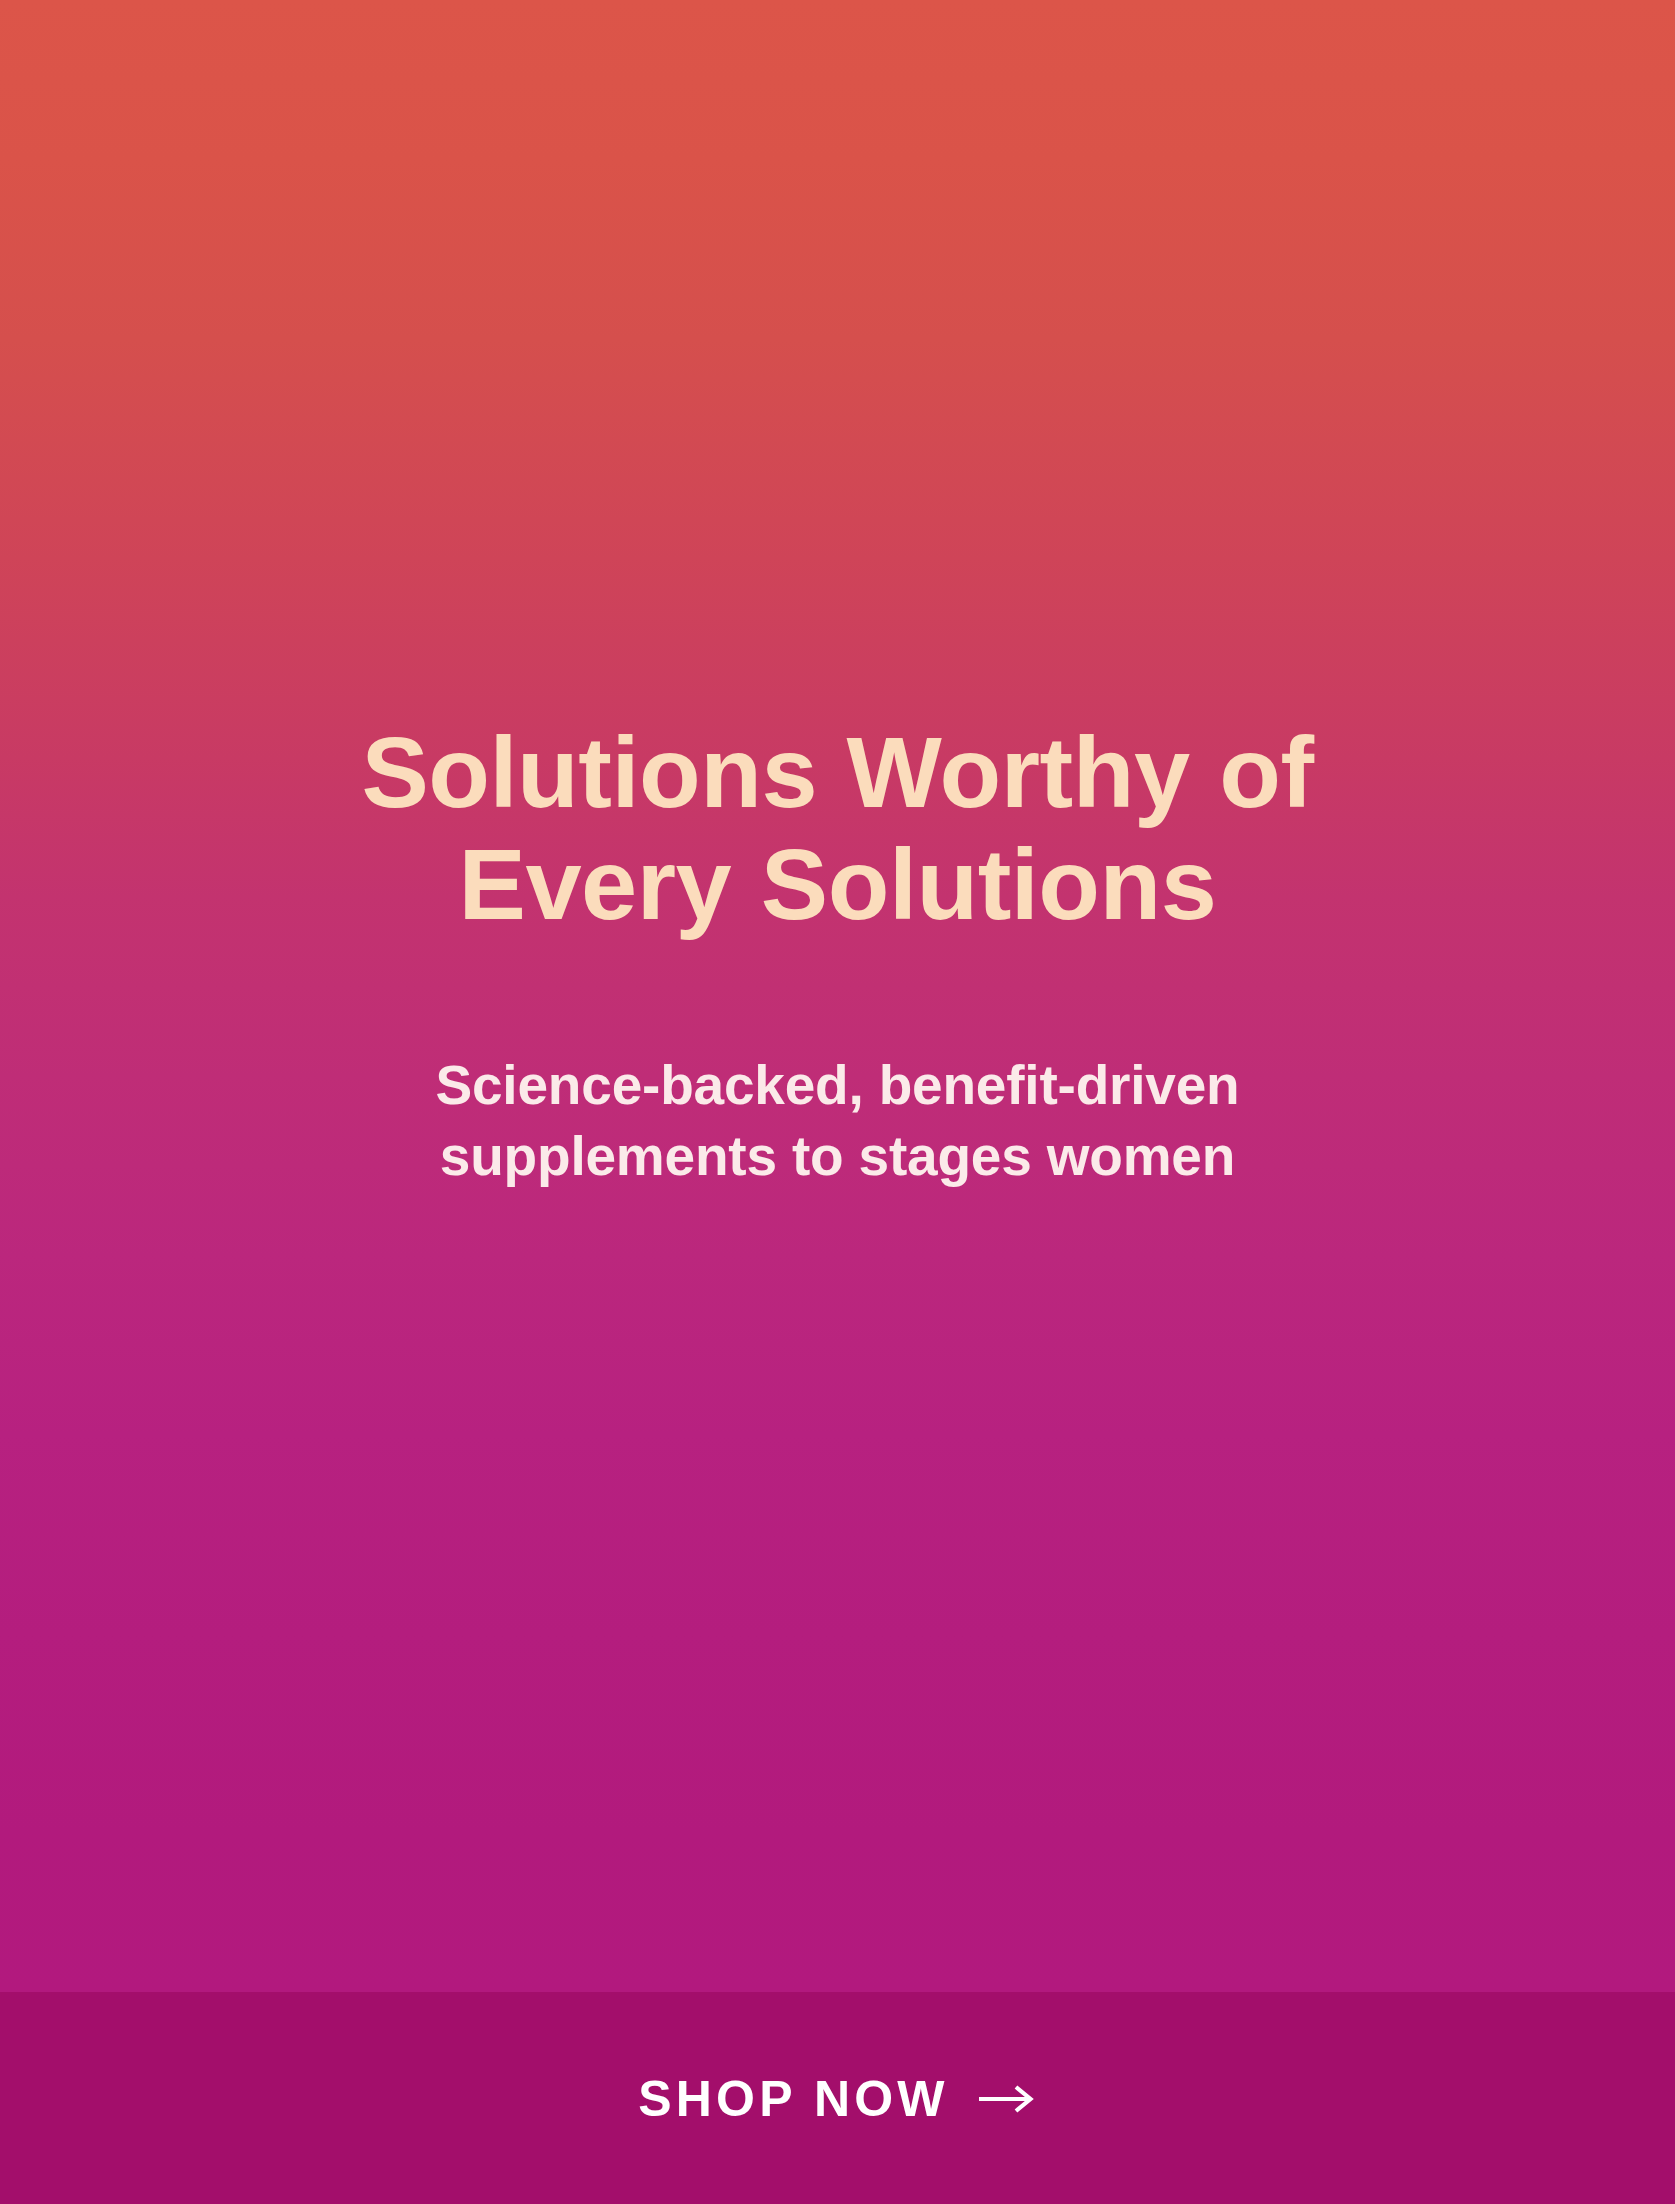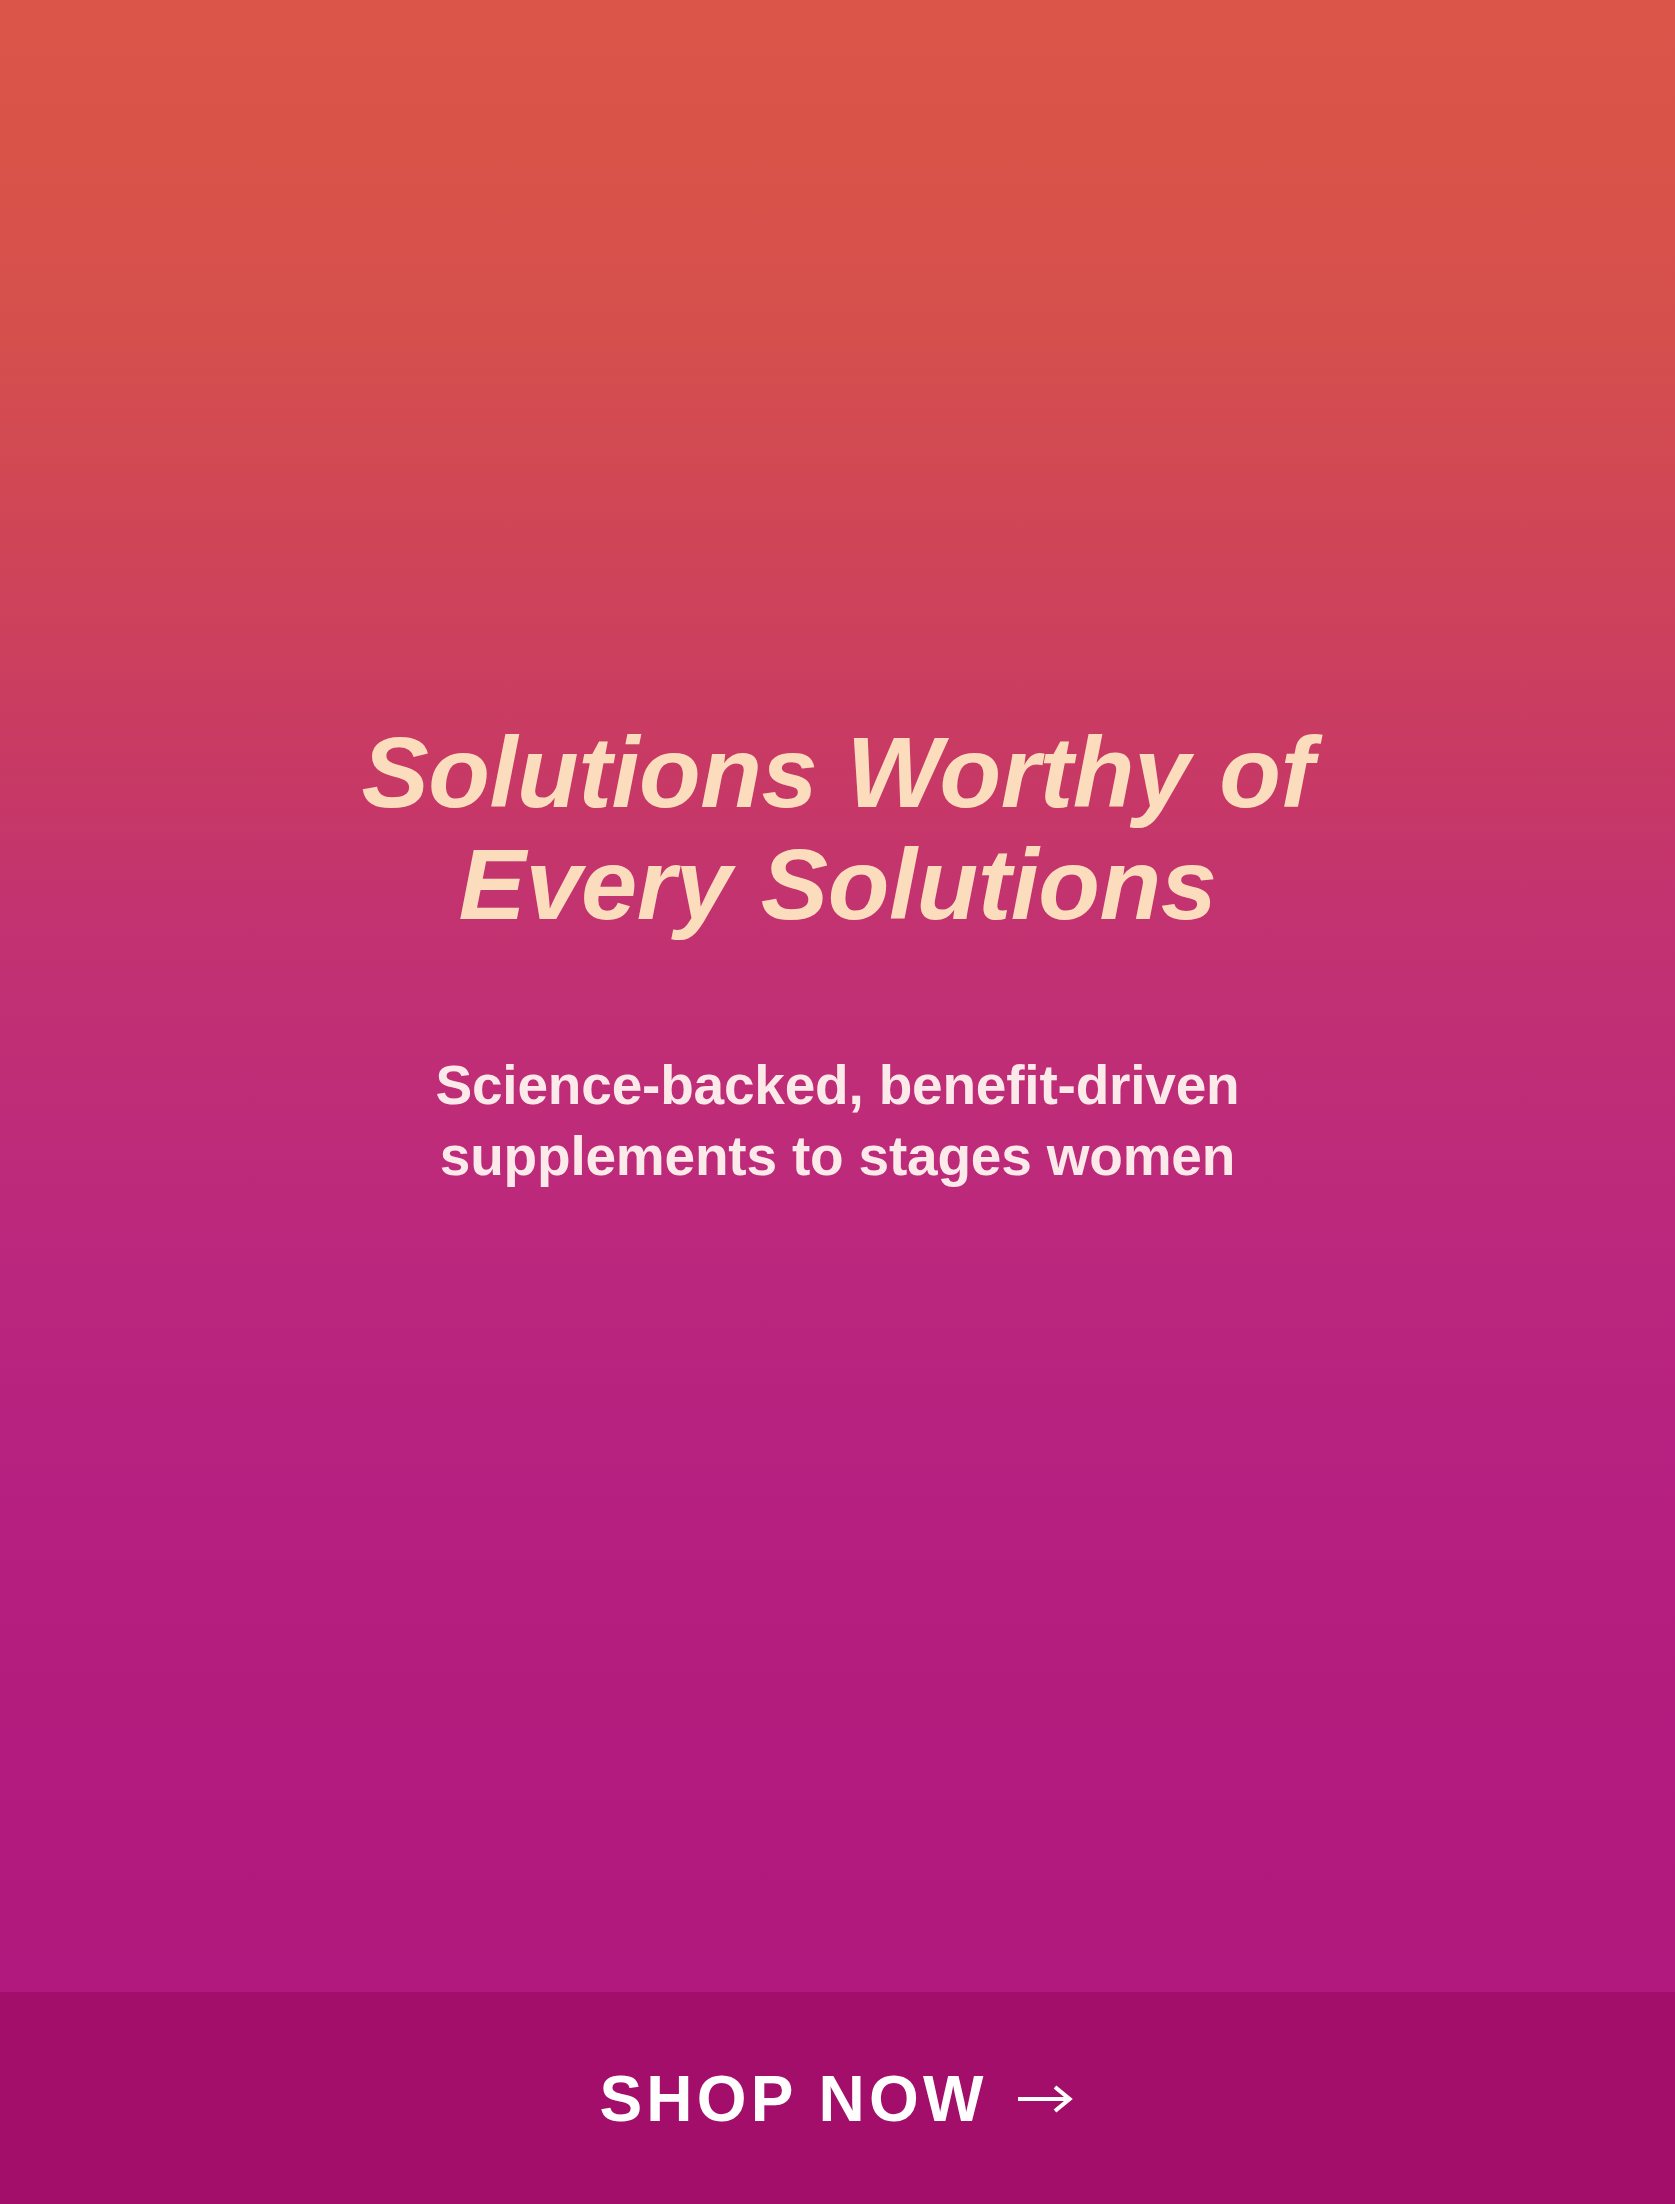--- a/index.html
+++ b/index.html
@@ -61,21 +61,20 @@
   }
 
   .headline {
     margin: 0;
     font-size: 101px;
     line-height: 1.11;
     font-weight: 700;
     letter-spacing: -0.5px;
     color: #fbdcbc;
     word-spacing: 2px;
-    font-style: italic;
   }
 
   .headline .hl-line {
     display: block;
   }
 
   .subhead {
     margin: 110px 0 12px 0;
     font-size: 55px;
     line-height: 1.29;
@@ -105,21 +104,21 @@
 
   .cta-inner {
     display: flex;
     align-items: center;
     justify-content: center;
     gap: 30px;
     transform: translateY(1px);
   }
 
   .cta-label {
-    font-size: 64px;
+    font-size: 50px;
     font-weight: 700;
     letter-spacing: 4.2px;
     color: #ffffff;
     text-transform: uppercase;
     white-space: nowrap;
   }
 
   .cta-arrow {
     display: inline-flex;
     align-items: center;

